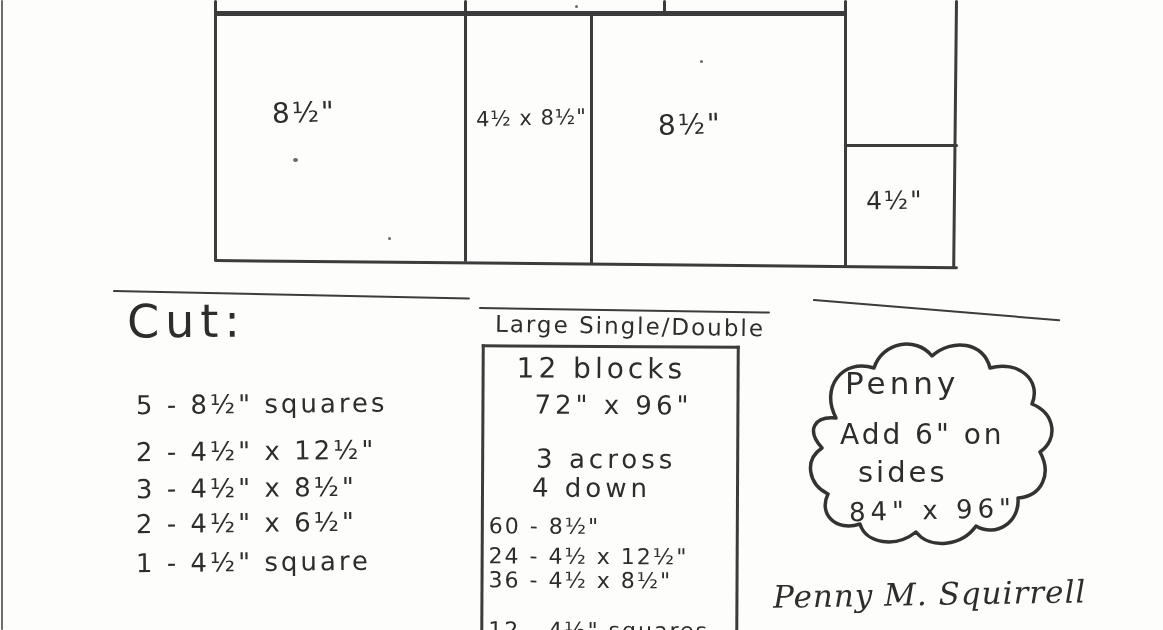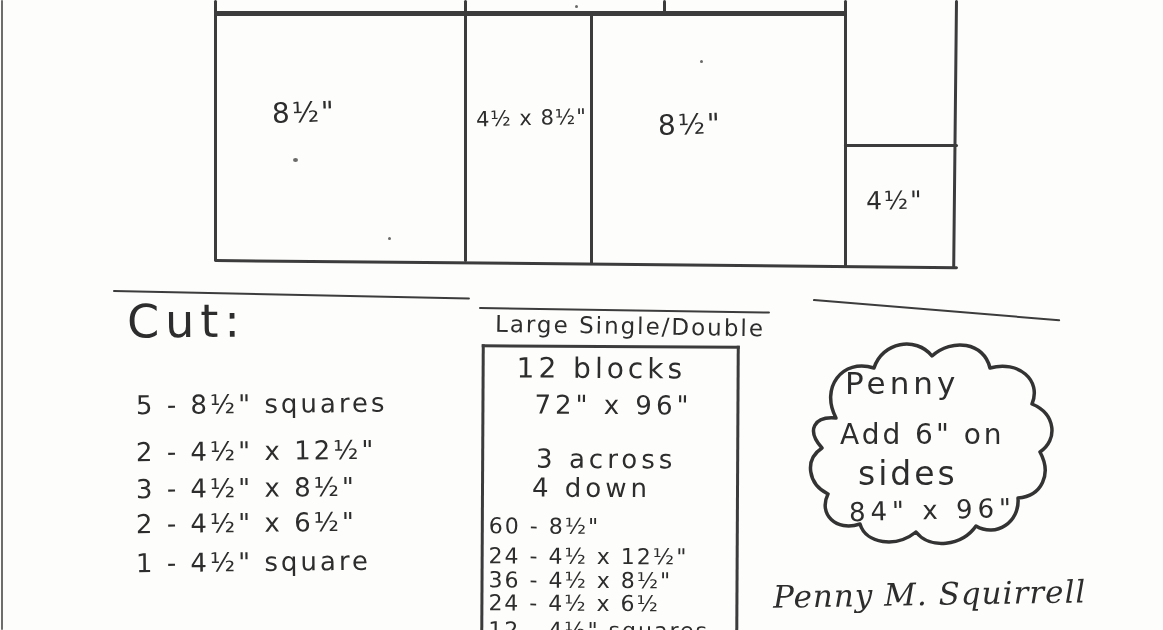--- a/index.html
+++ b/index.html
@@ -46,21 +46,21 @@
   .sb3{left:48px;top:127px;font-size:26px;letter-spacing:4px;}
   .cnt{font-size:22px;letter-spacing:2px;}
   .cnt0{left:5px;top:167px;} .cnt1{left:5px;top:197px;} .cnt2{left:5px;top:221px;}
   .cnt3{left:5px;top:244px;} .cnt4{left:5px;top:271px;}
 
   
   .cloud-svg{position:absolute;left:792px;top:318px;}
   .q-line{position:absolute;white-space:nowrap;}
   .q0{left:845px;top:367px;font-size:31px;letter-spacing:4px;}
   .q1{left:840px;top:420px;font-size:28px;letter-spacing:3px;}
-  .q2{left:858px;top:457px;font-size:33px;letter-spacing:3px;}
+  .q2{left:858px;top:457px;font-size:29px;letter-spacing:3px;}
   .q3{left:849px;top:497px;font-size:26px;letter-spacing:5px;transform:rotate(-1.5deg);}
 
   .signature{
     position:absolute;left:773px;top:576px;
     font-family:"DejaVu Serif", serif;font-style:italic;
     font-size:31px;letter-spacing:1px;transform:rotate(-1deg);
     white-space:nowrap;
   }
 </style>
 </head>
@@ -104,21 +104,20 @@
 
   <div class="hand box-title">Large Single/Double</div>
   <div class="size-box">
     <div class="hand sb-line sb0">12 blocks</div>
     <div class="hand sb-line sb1">72" x 96"</div>
     <div class="hand sb-line sb2">3 across</div>
     <div class="hand sb-line sb3">4 down</div>
     <div class="hand sb-line cnt cnt0">60 - 8½"</div>
     <div class="hand sb-line cnt cnt1">24 - 4½ x 12½"</div>
     <div class="hand sb-line cnt cnt2">36 - 4½ x 8½"</div>
-    <div class="hand sb-line cnt cnt3">24 - 4½ x 6½</div>
     <div class="hand sb-line cnt cnt4">12 - 4½" squares</div>
   </div>
 
   <div>
     <svg class="cloud-svg" width="268" height="242" viewBox="0 0 268 242">
       <path d="M 44,100
                C 28,70 50,40 82,50
                C 90,24 124,18 140,38
                C 160,20 192,24 198,50
                C 226,42 250,62 240,86

